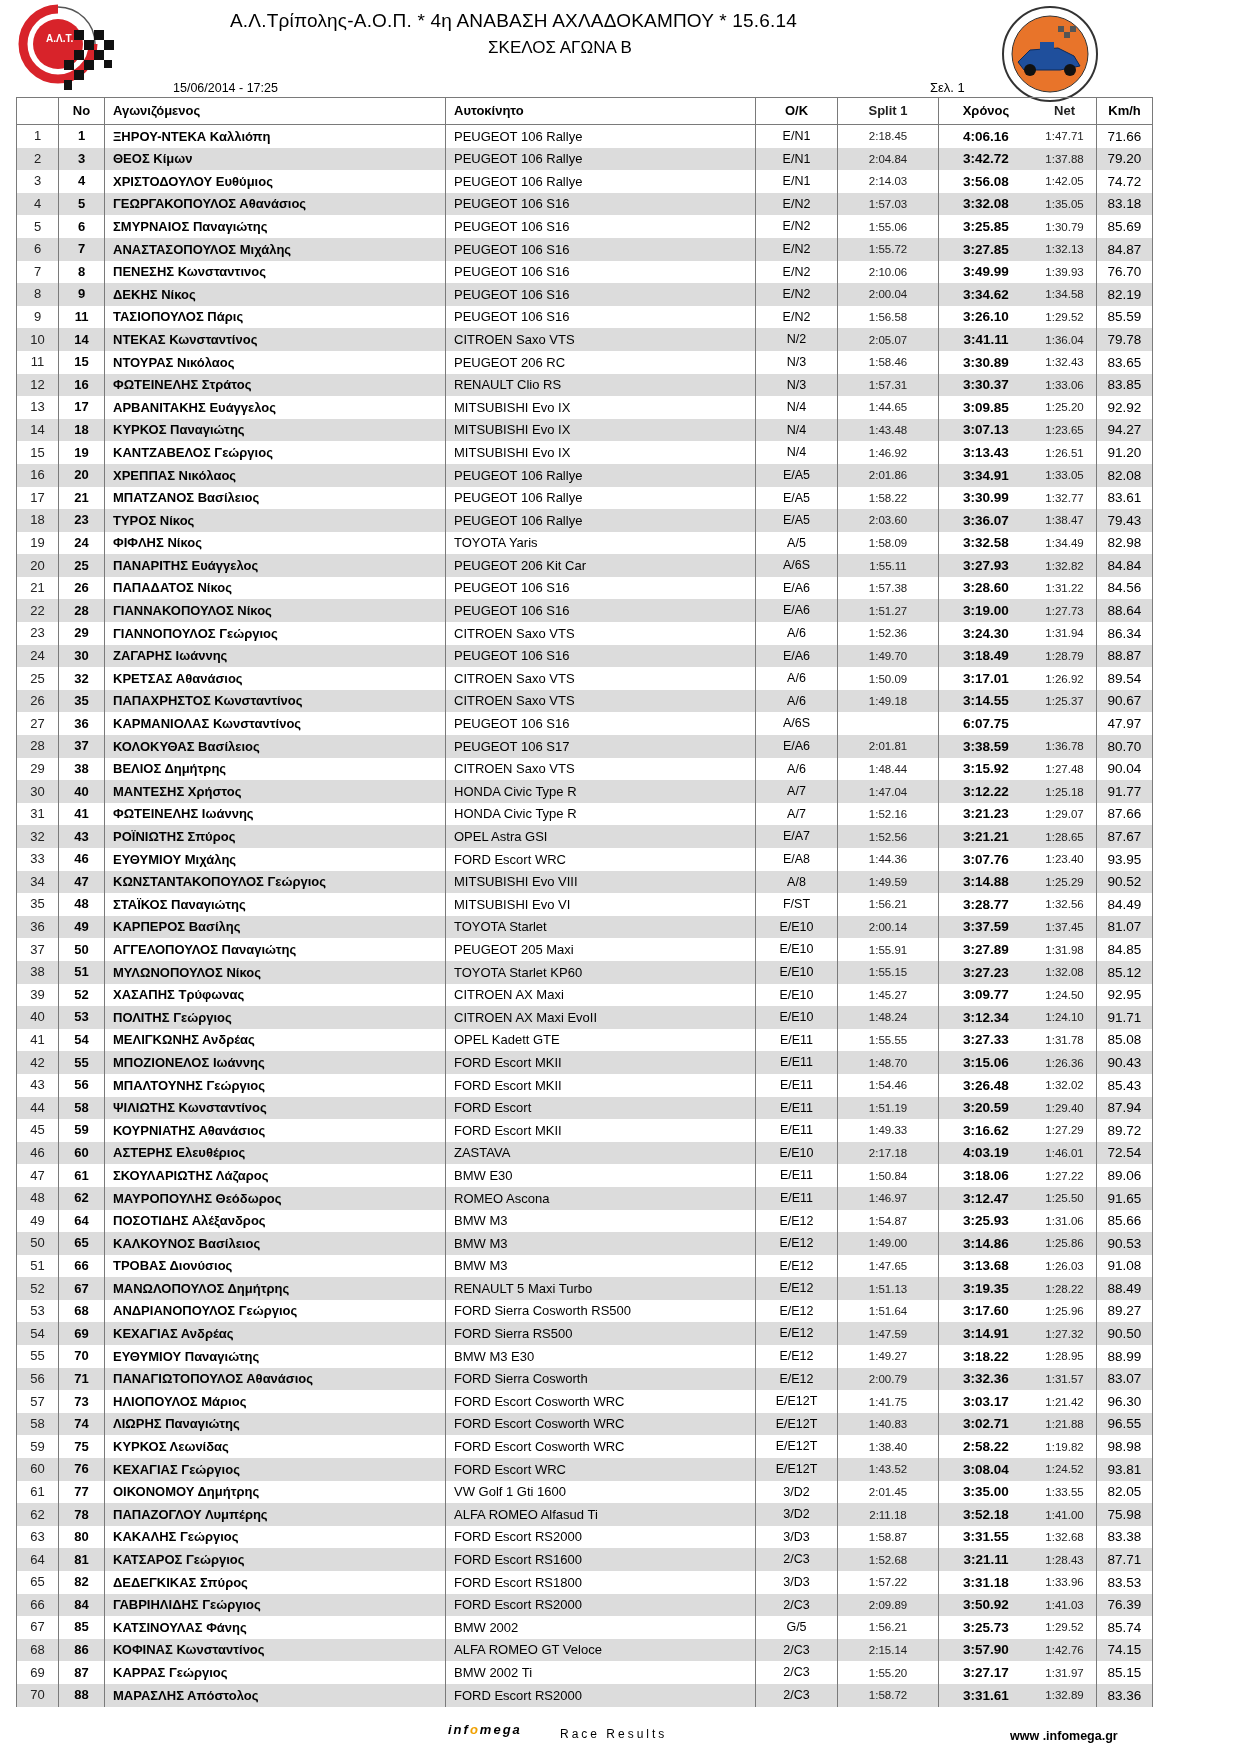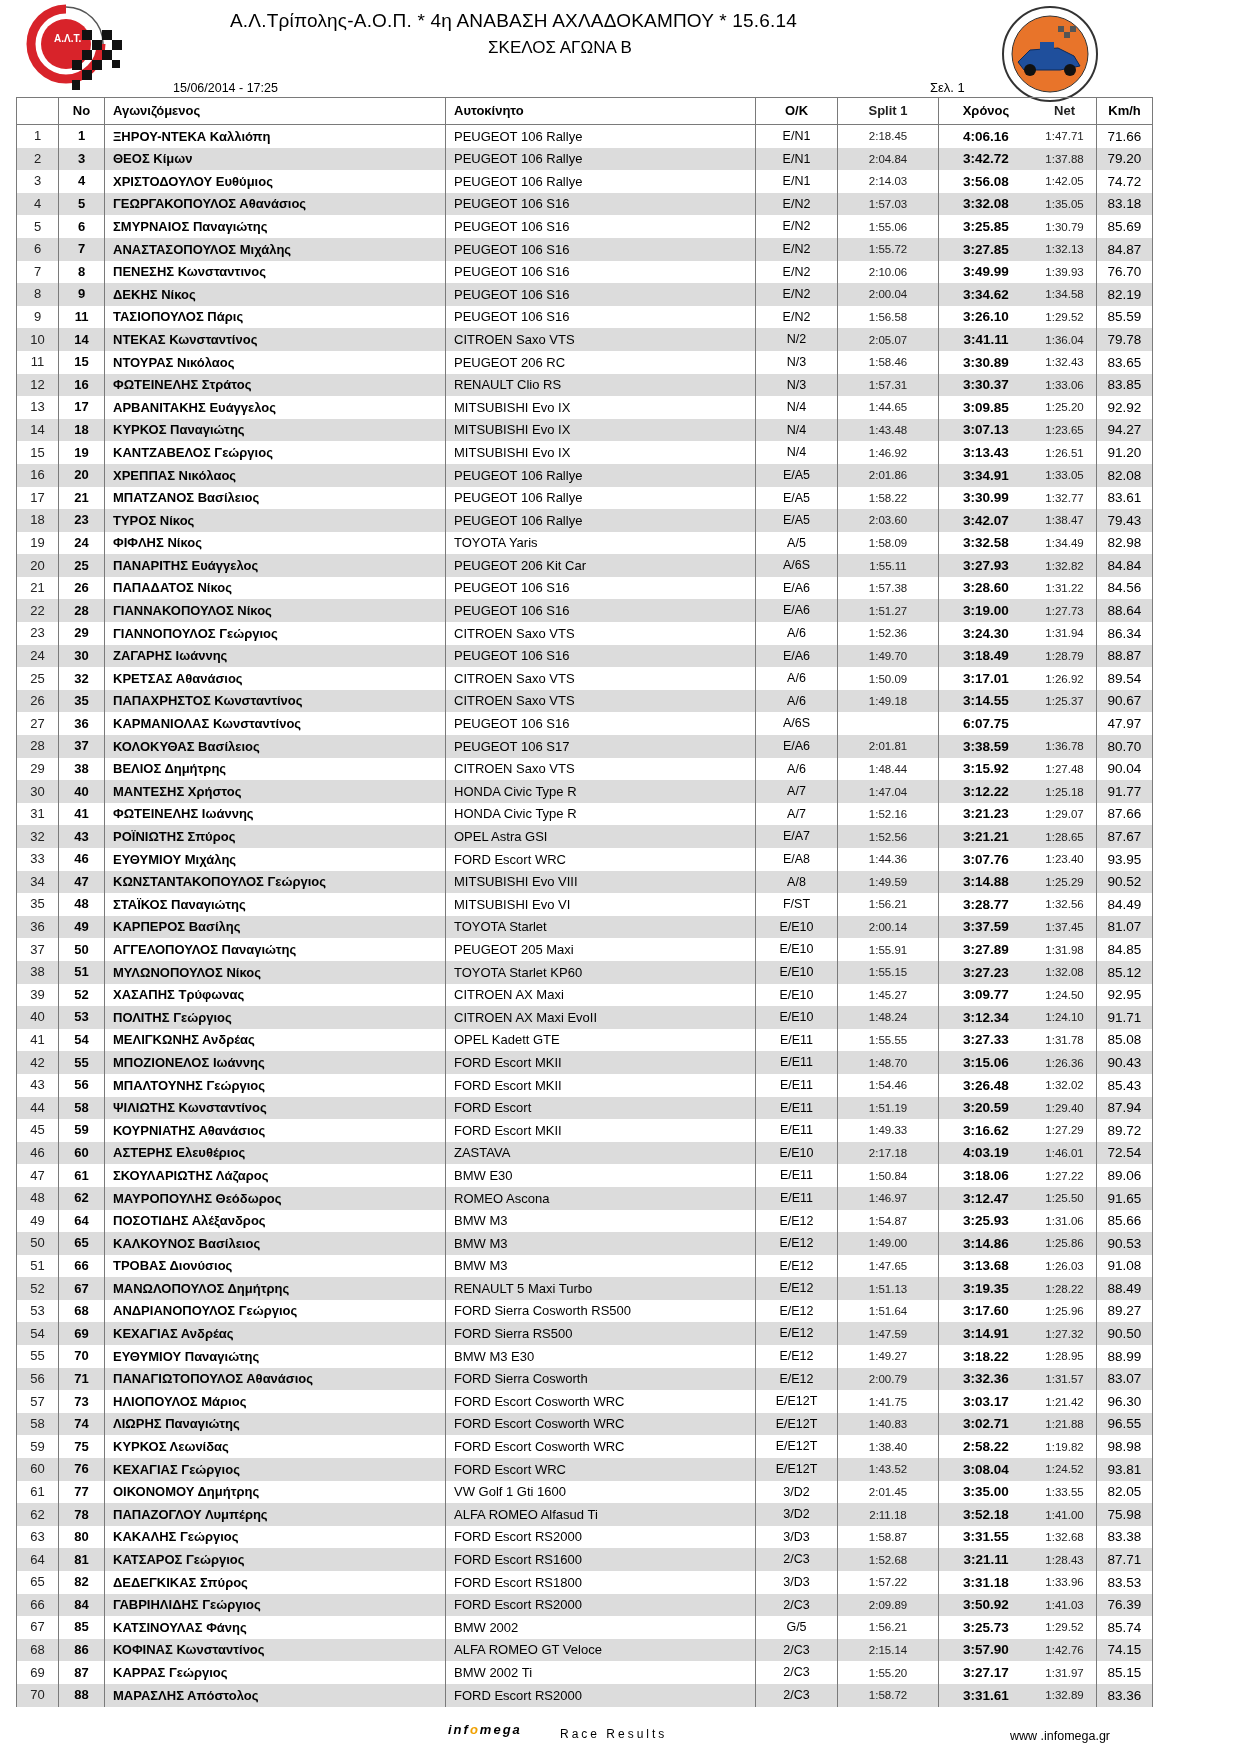--- a/index.html
+++ b/index.html
@@ -5,21 +5,21 @@
   html, body { margin:0; padding:0; background:#ffffff; }
   body { width:1240px; height:1754px; position:relative; overflow:hidden;
          font-family:"Liberation Sans", "DejaVu Sans", sans-serif; color:#000; }
   .abs { position:absolute; }
   #title { left:230px; top:10px; width:660px; font-size:19px; letter-spacing:0.2px; }
   #subtitle { left:230px; top:38px; width:660px; text-align:center; font-size:17px; }
   #print-date { left:173px; top:81px; font-size:12.5px; }
   #page-num { left:930px; top:80px; font-size:13px; }
 
   
-  #logo-left { left:24px; top:2px; width:120px; height:95px; }
+  #logo-left { left:16px; top:2px; width:120px; height:95px; }
   
   #logo-right { left:1000px; top:4px; width:100px; height:100px; }
 
   #results { position:absolute; left:16px; top:97px; width:1112px; border-collapse:collapse; table-layout:fixed; }
   #results th, #results td { padding:0; height:22.6px; line-height:22px; white-space:nowrap; overflow:hidden; }
   #results thead th { height:26px; border-top:1px solid #7a7a7a; border-bottom:1px solid #7a7a7a; font-size:13px; font-weight:bold; }
   #results tbody tr:nth-child(even) td { background:#dcdcdc; }
   .c-pos { width:41px; text-align:center; border-left:1px solid #7a7a7a; border-right:1px solid #7a7a7a; font-size:13px; color:#222; }
   .c-no { width:45px; text-align:center; border-right:1px solid #7a7a7a; font-weight:bold; font-size:13px; }
   .c-name { width:332px; text-align:left; padding-left:8px !important; border-right:1px solid #7a7a7a; font-weight:bold; font-size:13px; }
@@ -31,21 +31,21 @@
   .c-kmh { width:55px; text-align:center; border-right:1px solid #7a7a7a; font-size:13.5px; }
   thead .c-name, thead .c-car { font-weight:bold; }
   thead .c-split, thead .c-net { font-weight:normal; font-size:12.5px; }
   thead .c-pos { border-left:1px solid #7a7a7a; }
   tbody td.c-ok { line-height:16px; vertical-align:top; }
   tbody td.c-time, tbody td.c-kmh, tbody td.c-name, tbody td.c-car { vertical-align:bottom; line-height:20px; }
 
   #footer-logo { left:448px; top:1722px; font-size:13px; font-weight:bold; font-style:italic; letter-spacing:2px; }
   #footer-logo .o { color:#f0a000; }
   #footer-sub { left:560px; top:1727px; font-size:12px; letter-spacing:3px; color:#000000; }
-  #footer-url { left:1010px; top:1729px; font-size:12.5px; font-weight:normal;text-align:right; }
+  #footer-url { left:1010px; top:1729px; font-size:12.5px; font-weight:bold;text-align:right; }
 </style>
 </head>
 <body>
 
 <div id="logo-left" class="abs">
   <svg width="120" height="95" viewBox="0 0 120 95">
     <circle cx="42" cy="42" r="37" fill="#ffffff" stroke="#555" stroke-width="1.5"></circle>
     <path d="M42 7 A35 35 0 1 0 77 42" fill="none" stroke="#d8232a" stroke-width="9"></path>
     <circle cx="42" cy="42" r="25" fill="#d8232a"></circle>
     <g fill="#111">
@@ -288,21 +288,21 @@
         <td class="c-net">1:32.77</td>
         <td class="c-kmh">83.61</td>
       </tr>
       <tr>
         <td class="c-pos">18</td>
         <td class="c-no">23</td>
         <td class="c-name">ΤΥΡΟΣ Νίκος</td>
         <td class="c-car">PEUGEOT 106 Rallye</td>
         <td class="c-ok">E/A5</td>
         <td class="c-split">2:03.60</td>
-        <td class="c-time">3:42.07</td>
+        <td class="c-time">3:36.07</td>
         <td class="c-net">1:38.47</td>
         <td class="c-kmh">79.43</td>
       </tr>
       <tr>
         <td class="c-pos">19</td>
         <td class="c-no">24</td>
         <td class="c-name">ΦΙΦΛΗΣ Νίκος</td>
         <td class="c-car">TOYOTA Yaris</td>
         <td class="c-ok">A/5</td>
         <td class="c-split">1:58.09</td>

